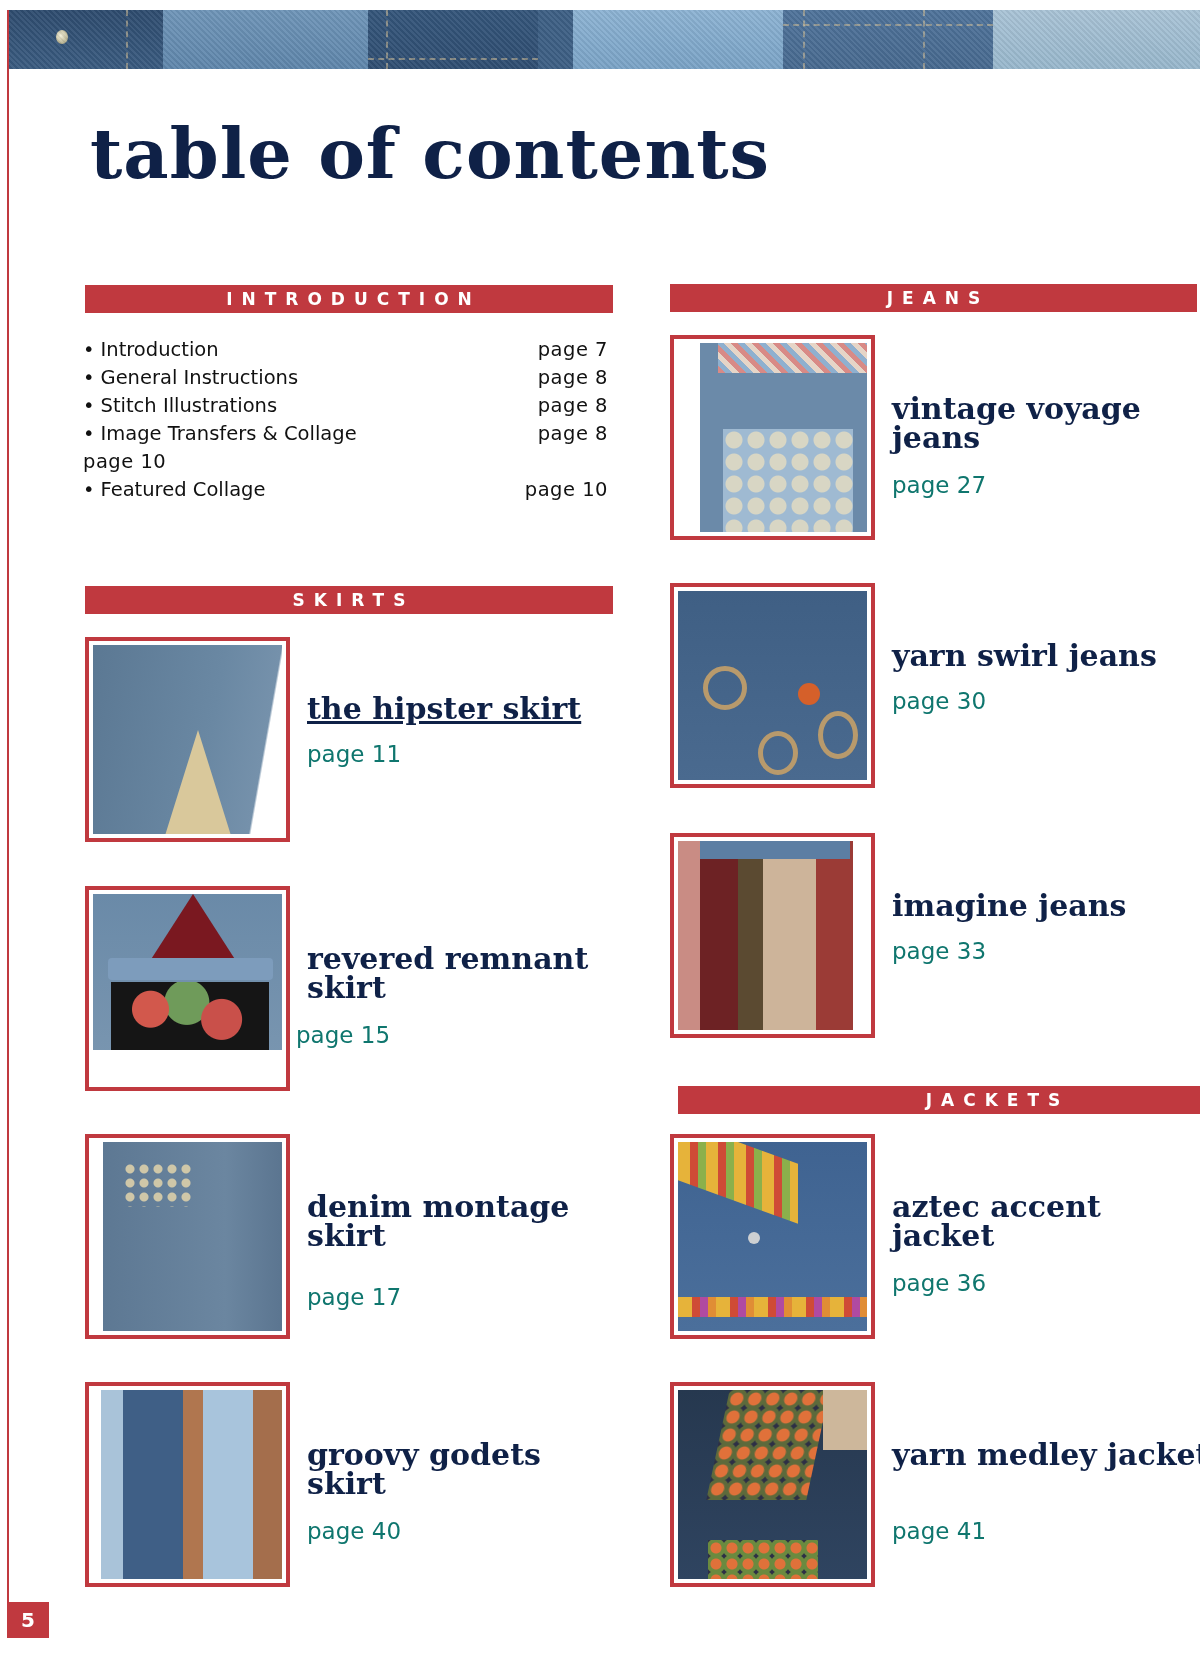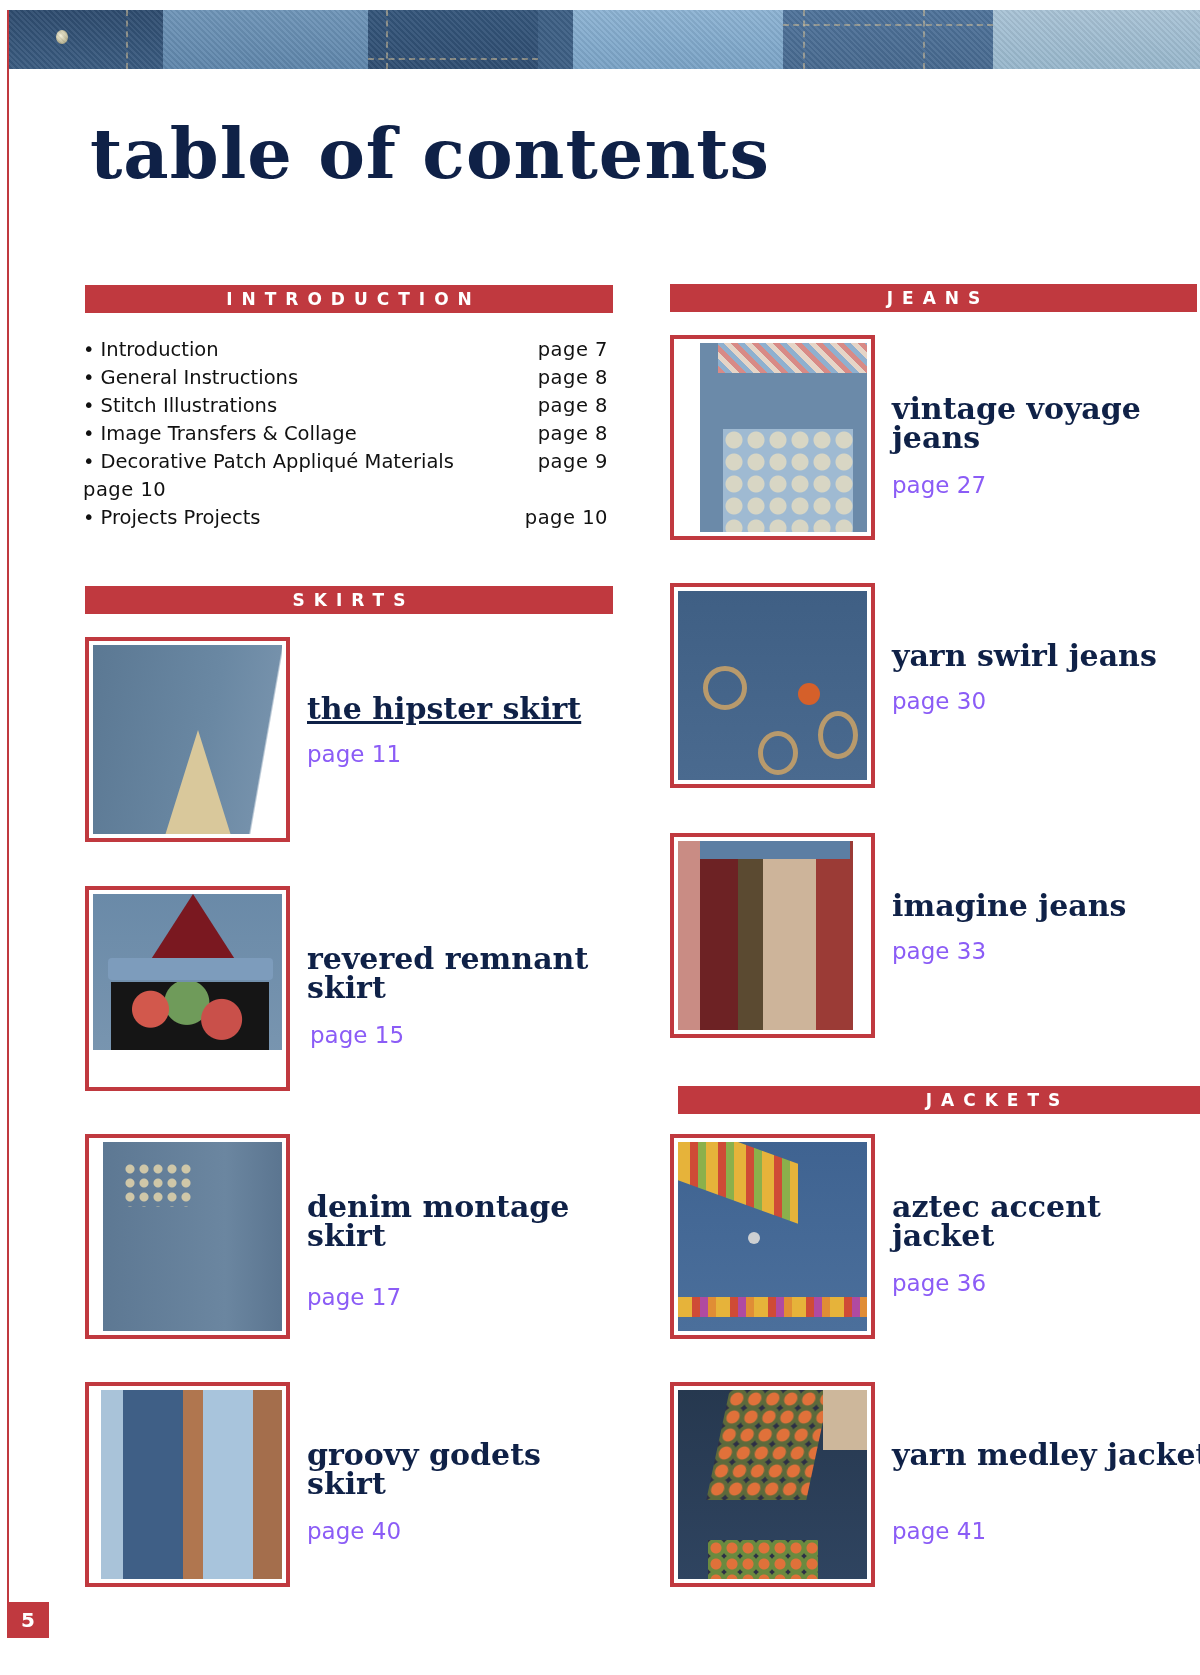--- a/index.html
+++ b/index.html
@@ -49,21 +49,21 @@
     border: 4px solid #c0393f; background: #fff; overflow: hidden;
   }
   .thumb .art { position: absolute; inset: 4px; overflow: hidden; }
 
   .proj-title {
     position: absolute; margin: 0;
     font-family: "DejaVu Serif", serif; font-weight: bold;
     font-size: 30px; line-height: 29px; color: #0f2147; width: 320px;
   }
   .proj-page {
-    position: absolute; font-family: "DejaVu Sans", sans-serif; font-size: 23px; color: #8b5cf6;
+    position: absolute; font-family: "DejaVu Sans", sans-serif; font-size: 23px; color: #0f766e;
   }
 
   .page-number {
     position: absolute; left: 7px; top: 1602px; width: 42px; height: 36px;
     background: #c0393f; color: #fff; font-family: "DejaVu Sans", sans-serif; font-weight: bold;
     font-size: 20px; text-align: center; line-height: 36px;
   }
 </style>
 </head>
 <body>
@@ -104,28 +104,24 @@
     </li>
   <li>
       <span class="lbl">Stitch Illustrations</span>
       <span class="pg">page 8</span>
     </li>
   <li>
       <span class="lbl">Image Transfers &amp; Collage</span>
       <span class="pg">page 8</span>
     </li>
   <li>
-      <span class="lbl">Decorative Patch Appliqué Materials</span>
-      <span class="pg">page 9</span>
-    </li>
-  <li>
       <span class="pg">page 10</span>
     </li>
   <li>
-      <span class="lbl">Projects Projects</span>
+      <span class="lbl">Featured Collage</span>
       <span class="pg">page 10</span>
     </li>
 </ul>
 
 <div class="bar" style="left:85px;top:586px;width:528px;">SKIRTS</div>
 
 <div class="thumb" style="left:85px;top:637px;">
   <div class="art" style="background:linear-gradient(100deg,#5b7893 0%,#6a88a3 60%,#7591ab 85%,#fff 86%);">
     <div style="position:absolute;left:70px;top:85px;width:0;height:0;border-left:35px solid transparent;border-right:35px solid transparent;border-bottom:112px solid #d9c89b;"></div>
   </div>
@@ -135,21 +131,21 @@
 
 <div class="thumb" style="left:85px;top:886px;">
   <div class="art" style="background:linear-gradient(180deg,#6a8aa8 0%,#7b97b1 100%);">
     <div style="position:absolute;left:55px;top:0;width:0;height:0;border-left:45px solid transparent;border-right:45px solid transparent;border-bottom:70px solid #7a1820;"></div>
     <div style="position:absolute;left:15px;top:64px;width:165px;height:22px;background:#7d9cbc;border-radius:4px;"></div>
     <div style="position:absolute;left:18px;top:88px;width:158px;height:68px;background:radial-gradient(circle at 25% 40%,#d2584c 0 18px,transparent 19px),radial-gradient(circle at 70% 55%,#c9504a 0 20px,transparent 21px),radial-gradient(circle at 48% 30%,#6f9b5a 0 22px,transparent 23px),#151515;"></div>
     <div style="position:absolute;left:0;top:156px;width:197px;height:41px;background:#fff;"></div>
   </div>
 </div>
 <h2 class="proj-title" style="left:307px;top:944px;">revered remnant skirt</h2>
-<div class="proj-page" style="left:310px;top:1022px;">page 15</div>
+<div class="proj-page" style="left:296px;top:1022px;">page 15</div>
 
 <div class="thumb" style="left:85px;top:1134px;">
   <div class="art" style="background:linear-gradient(90deg,#fff 0 10px,#5d7893 10px,#6b86a0 70%,#5b7590 100%);">
     <div style="position:absolute;left:30px;top:20px;width:70px;height:45px;background:radial-gradient(circle,#cfc7a8 0 4px,transparent 5px) 0 0/14px 14px;"></div>
   </div>
 </div>
 <h2 class="proj-title" style="left:307px;top:1192px;">denim montage skirt</h2>
 <div class="proj-page" style="left:307px;top:1270px;margin-top:14px;">page 17</div>
 
 <div class="thumb" style="left:85px;top:1382px;">

